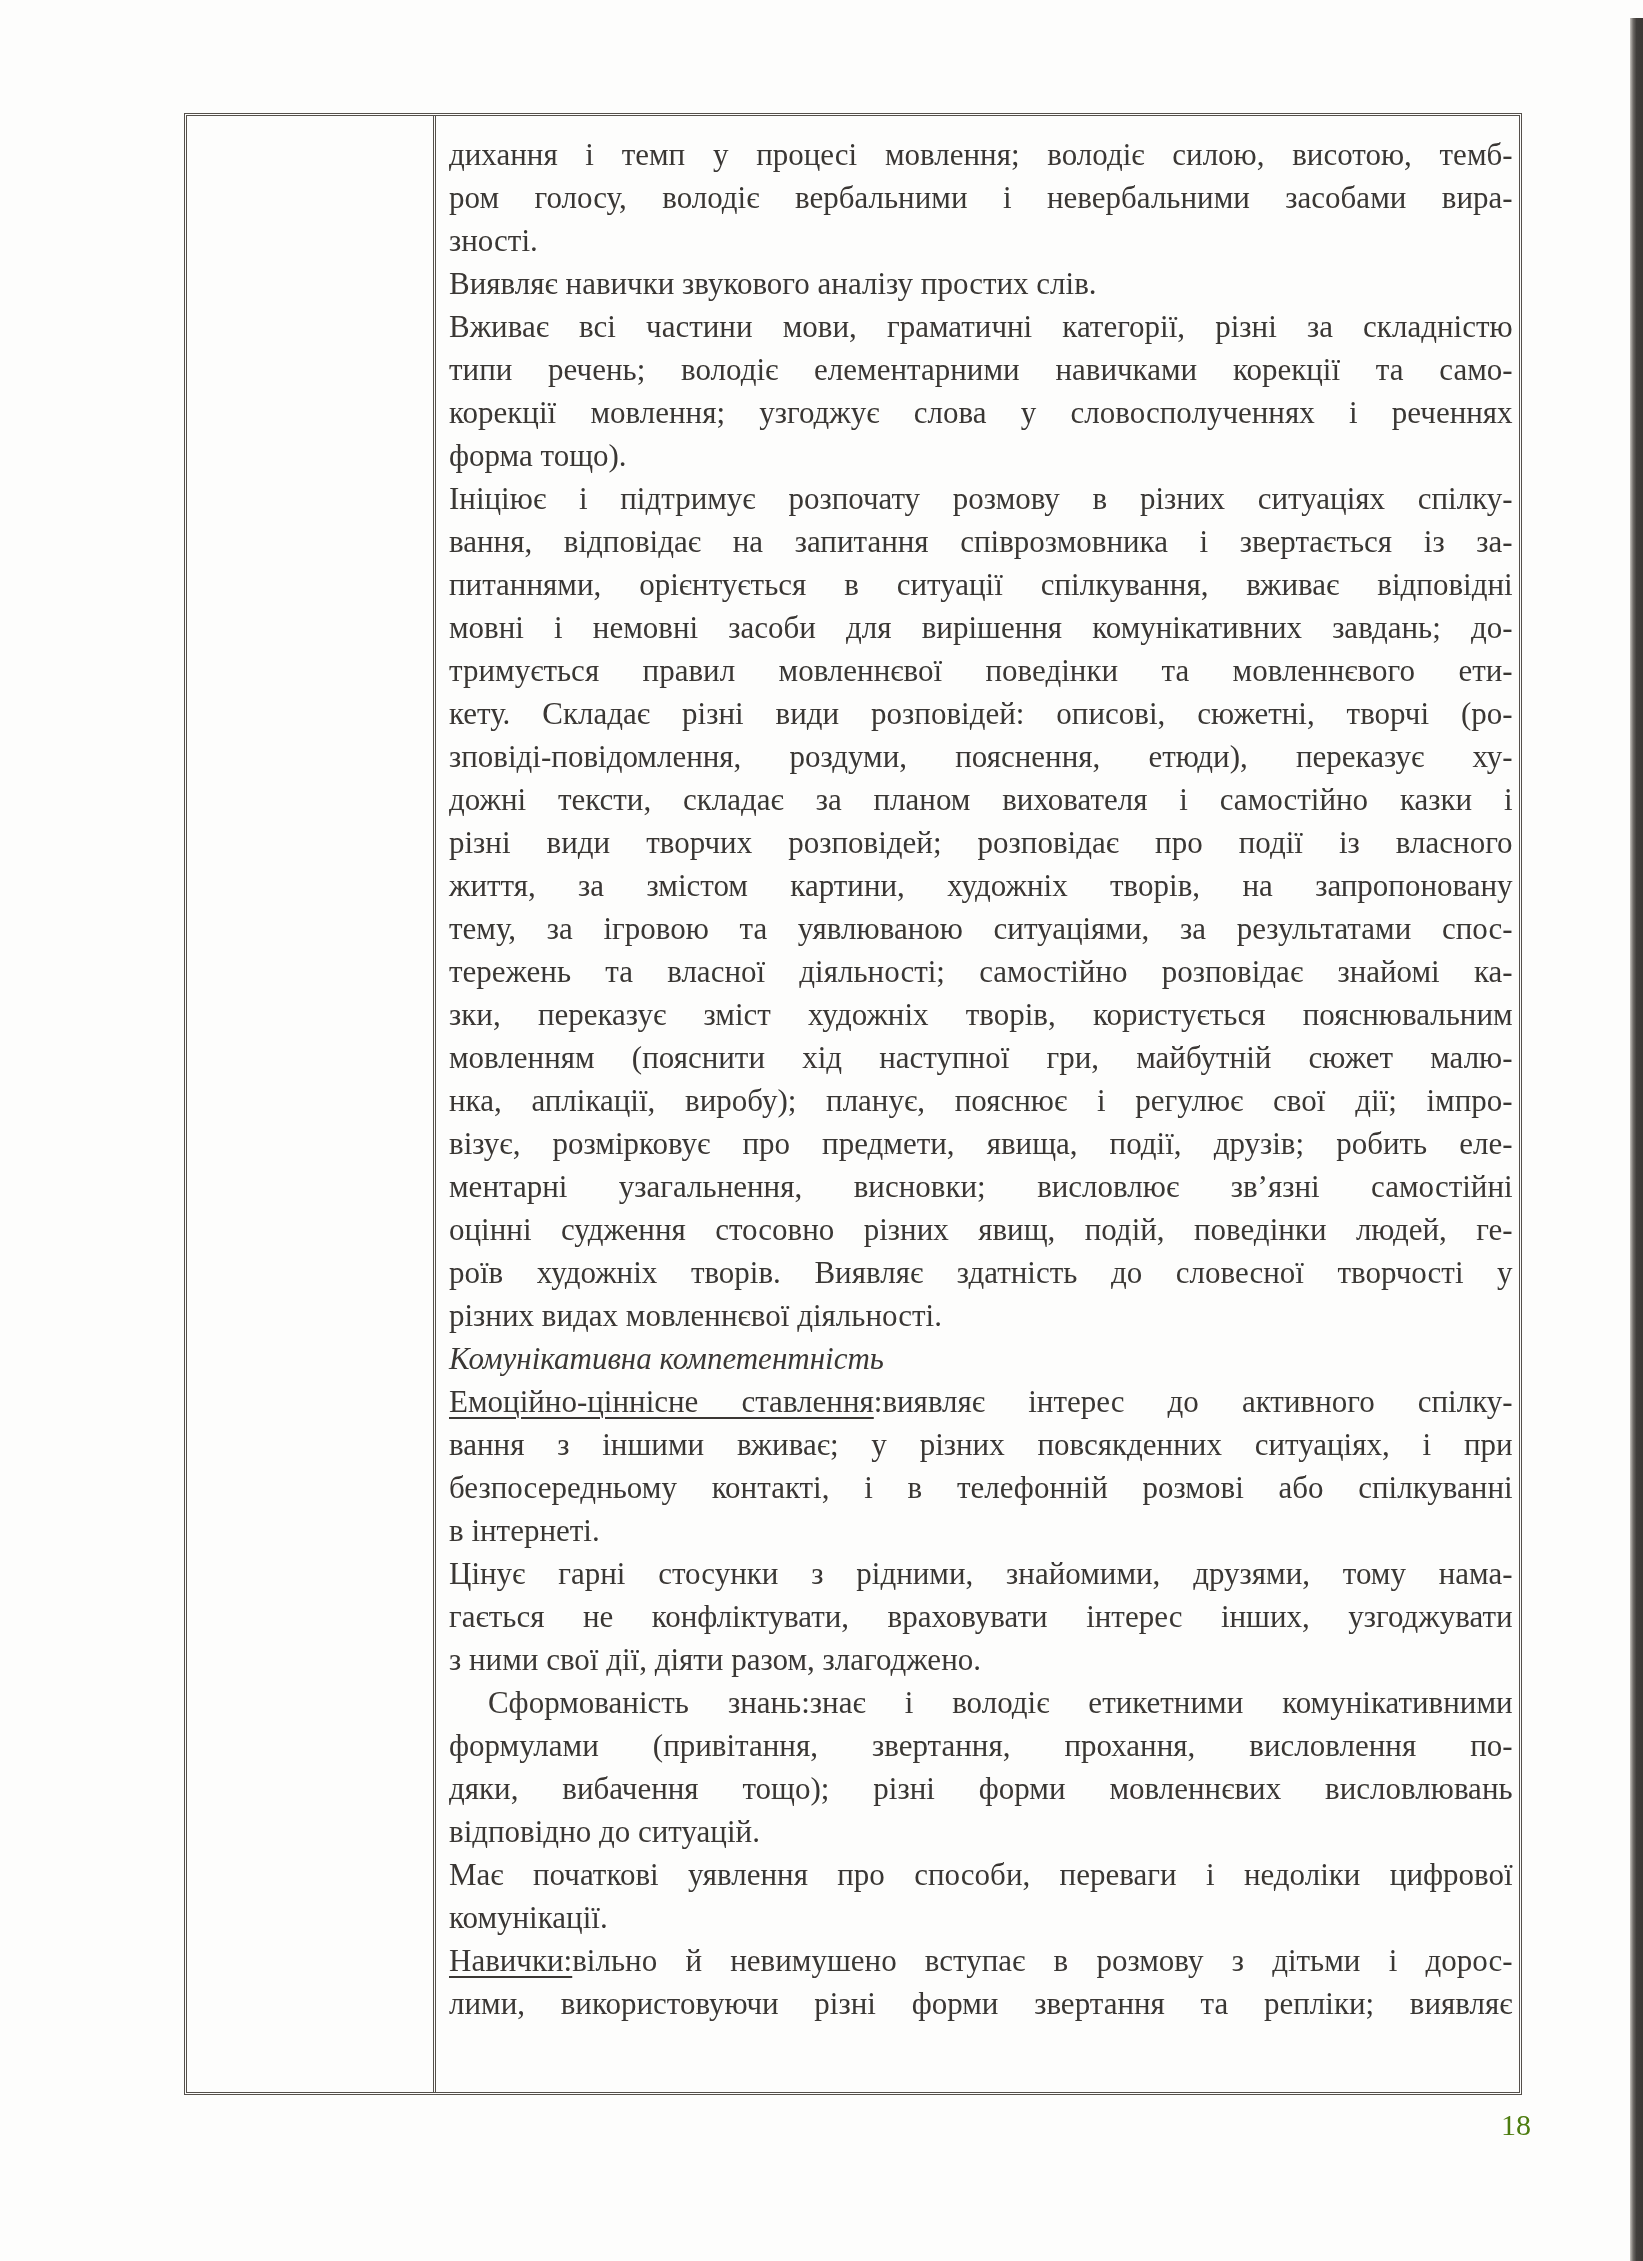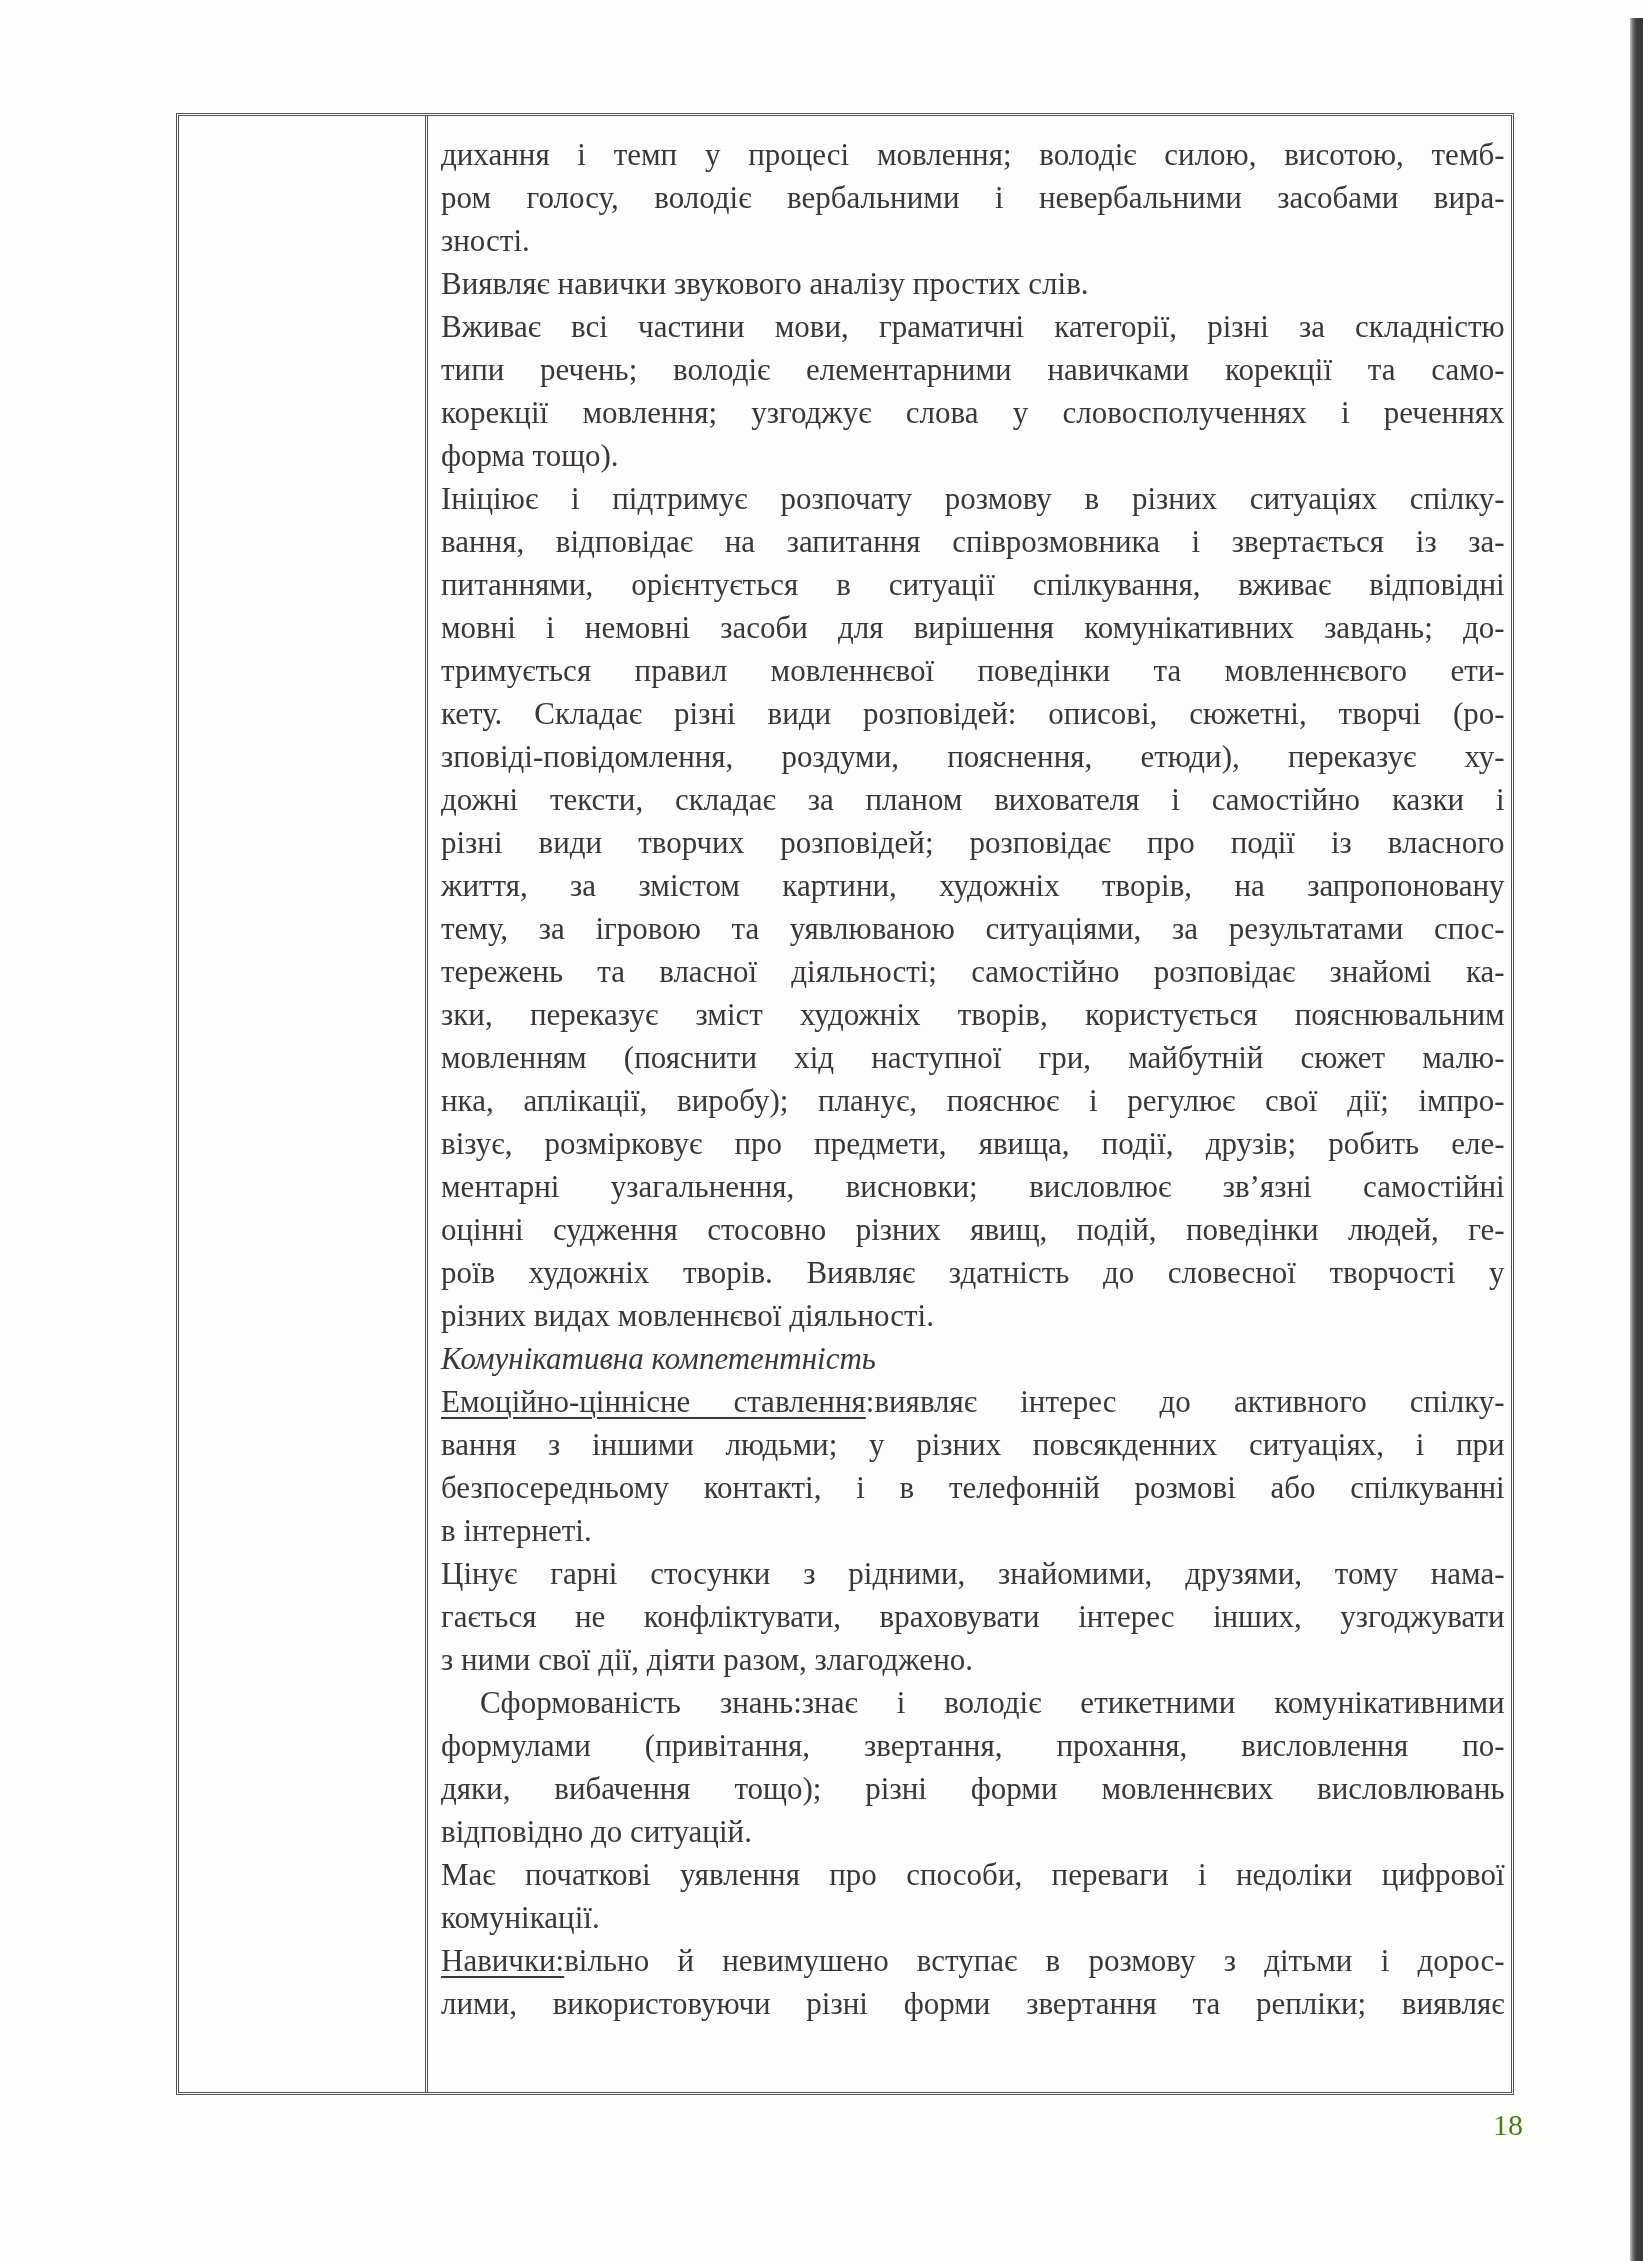--- a/index.html
+++ b/index.html
@@ -4,21 +4,21 @@
 <style>
   html, body { margin: 0; padding: 0; }
   body {
     width: 1644px; height: 2261px;
     background: #fdfdfc;
     font-family: "Liberation Serif", "DejaVu Serif", serif;
     color: #3a3734;
     position: relative;
     overflow: hidden;
   }
-  .page { position: absolute; inset: 0; }
+  .page { position: absolute; inset: 0; margin-left: 8px; }
 
   
   .scan-edge {
     position: absolute;
     top: 18px; right: 0; bottom: 0;
     width: 14px;
     background: linear-gradient(to right, #c9c5c0 0px, #6e6a66 3.2px, #413e3b 6.4px, #393633 14px);
   }
 
   
@@ -100,21 +100,21 @@
         <div class="line"><span class="s-r">зки, переказує зміст художніх творів, користується пояснювальним</span></div>
         <div class="line"><span class="s-r">мовленням (пояснити хід наступної гри, майбутній сюжет малю-</span></div>
         <div class="line"><span class="s-r">нка, аплікації, виробу); планує, пояснює і регулює свої дії; імпро-</span></div>
         <div class="line"><span class="s-r">візує, розмірковує про предмети, явища, події, друзів; робить еле-</span></div>
         <div class="line"><span class="s-r">ментарні узагальнення, висновки; висловлює зв’язні самостійні</span></div>
         <div class="line"><span class="s-r">оцінні судження стосовно різних явищ, подій, поведінки людей, ге-</span></div>
         <div class="line"><span class="s-r">роїв художніх творів. Виявляє здатність до словесної творчості у</span></div>
         <div class="line last"><span class="s-r">різних видах мовленнєвої діяльності.</span></div>
         <div class="line last"><span class="s-h">Комунікативна компетентність</span></div>
         <div class="line"><span class="s-iu">Емоційно-ціннісне ставлення</span><span class="s-r">:виявляє інтерес до активного спілку-</span></div>
-        <div class="line"><span class="s-r">вання з іншими людьми; у різних повсякденних ситуаціях, і при</span></div>
+        <div class="line"><span class="s-r">вання з іншими вживає; у різних повсякденних ситуаціях, і при</span></div>
         <div class="line"><span class="s-r">безпосередньому контакті, і в телефонній розмові або спілкуванні</span></div>
         <div class="line last"><span class="s-r">в інтернеті.</span></div>
         <div class="line"><span class="s-r">Цінує гарні стосунки з рідними, знайомими, друзями, тому нама-</span></div>
         <div class="line"><span class="s-r">гається не конфліктувати, враховувати інтерес інших, узгоджувати</span></div>
         <div class="line last"><span class="s-r">з ними свої дії, діяти разом, злагоджено.</span></div>
         <div class="line"><span class="s-r">&nbsp;Сформованість знань:знає і володіє етикетними комунікативними</span></div>
         <div class="line"><span class="s-r">формулами (привітання, звертання, прохання, висловлення по-</span></div>
         <div class="line"><span class="s-r">дяки, вибачення тощо); різні форми мовленнєвих висловлювань</span></div>
         <div class="line last"><span class="s-r">відповідно до ситуацій.</span></div>
         <div class="line"><span class="s-r">Має початкові уявлення про способи, переваги і недоліки цифрової</span></div>

